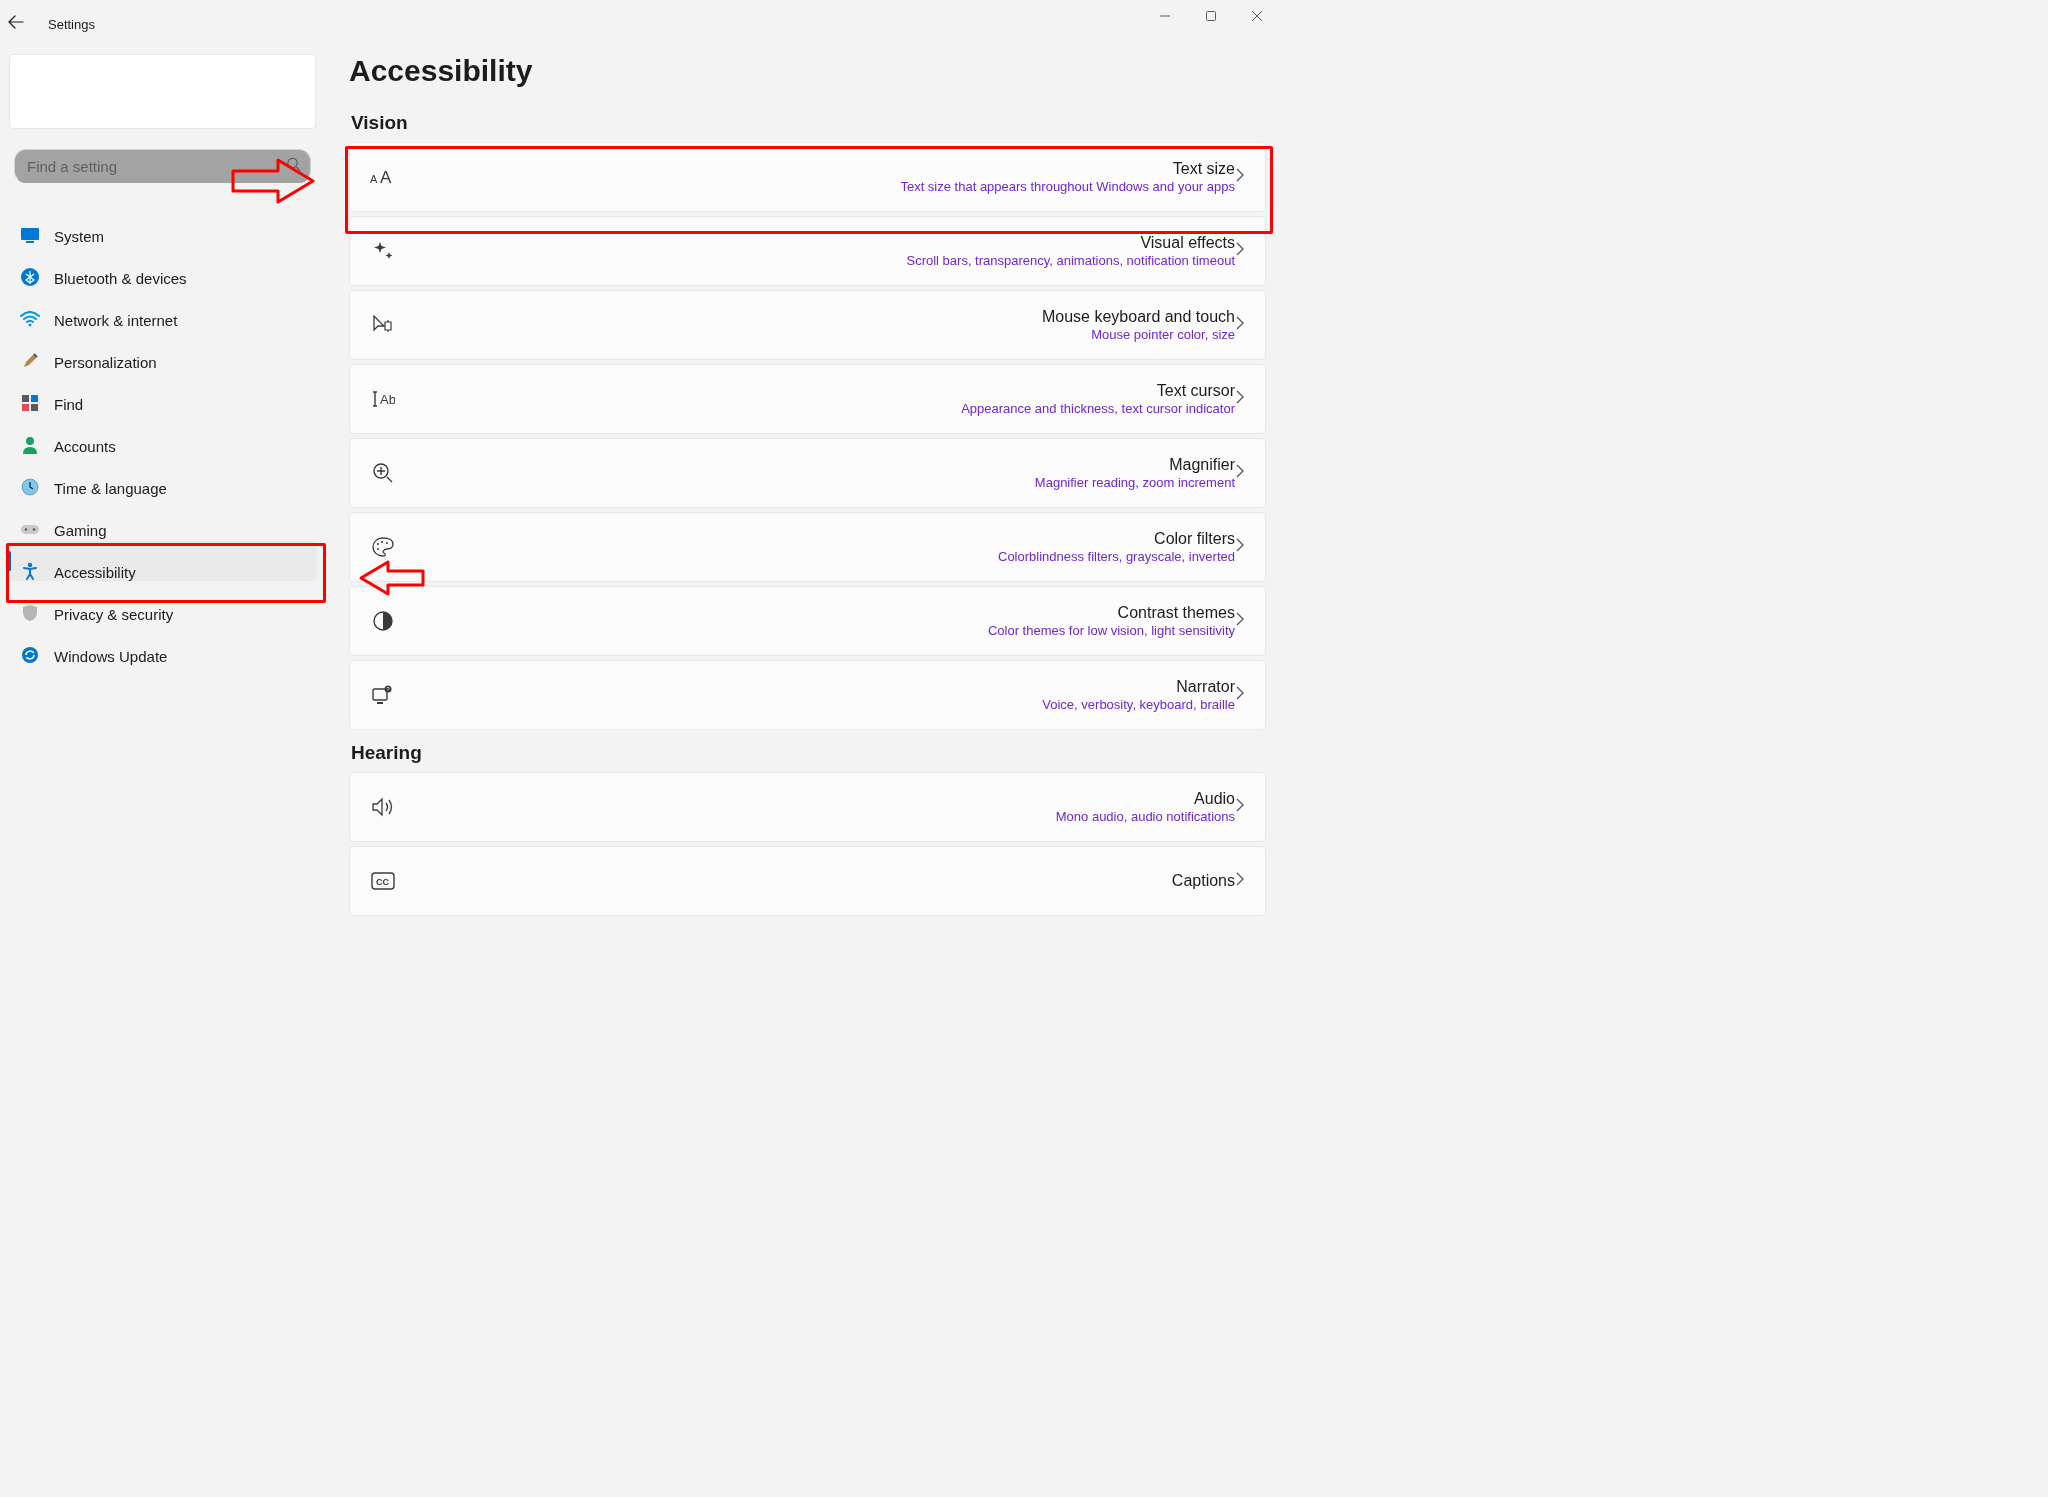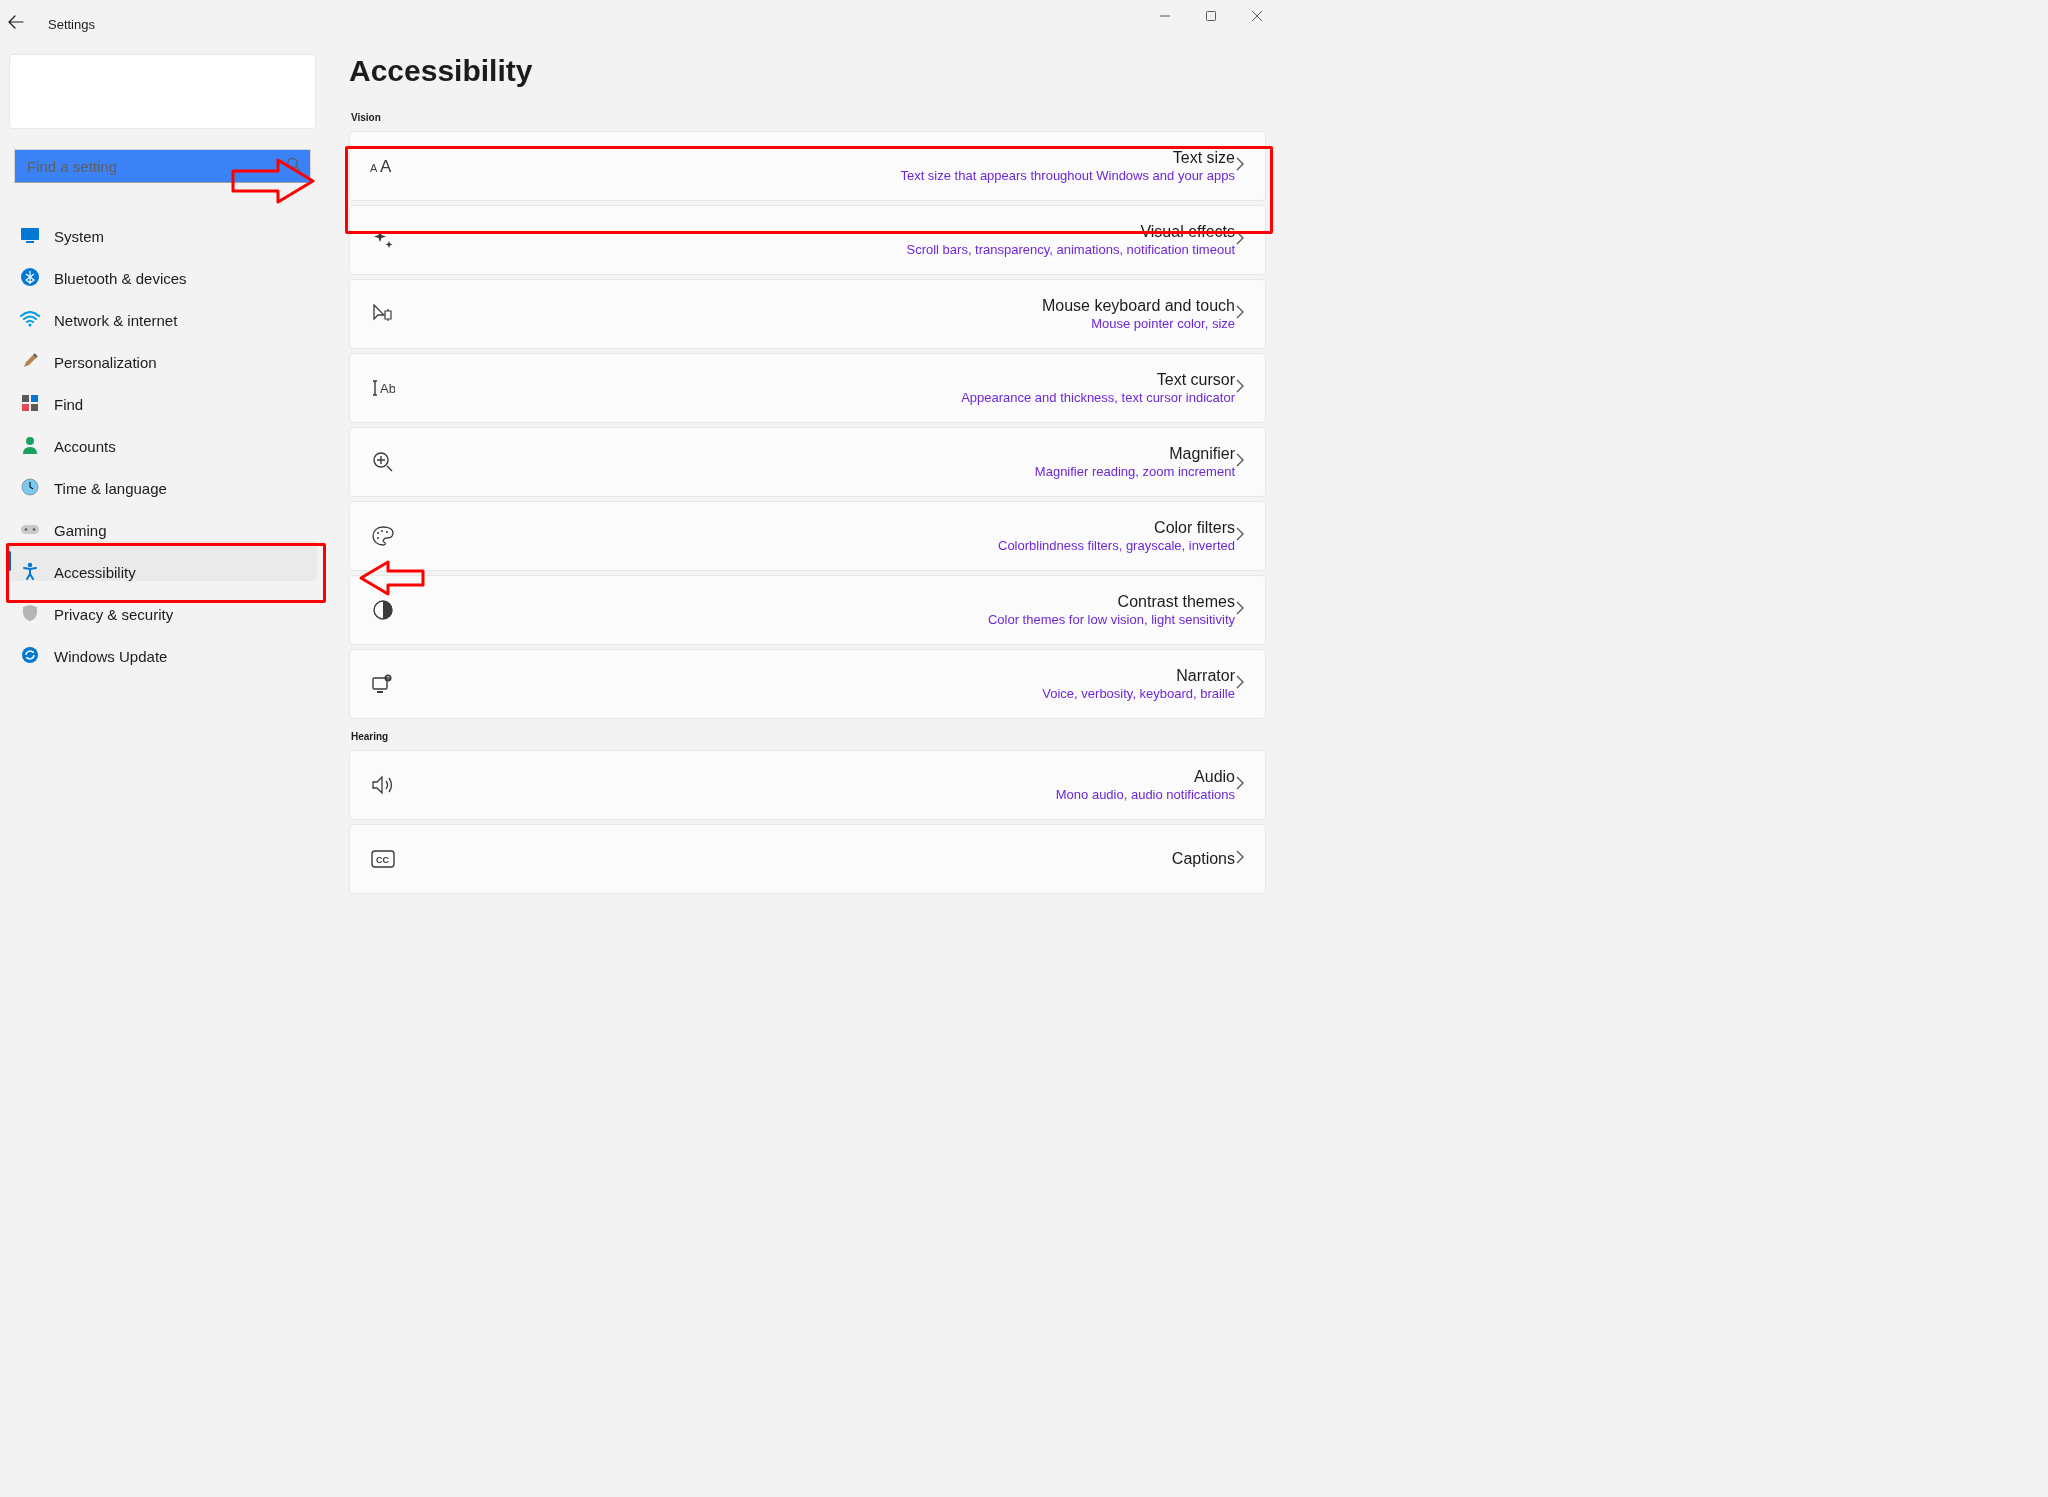--- a/index.html
+++ b/index.html
@@ -12,35 +12,35 @@
   .winctrls { position: absolute; top: 0; right: 0; display: flex; }
   .winctrl { width: 46px; height: 32px; display: flex; align-items: center; justify-content: center; cursor: pointer; color:#5a5a5a; }
   .winctrl svg { width: 12px; height: 12px; }
 
   
   .shell { display: flex; height: calc(100% - 48px); }
   .sidebar { width: 325px; padding: 6px 8px 0 8px; display:flex; flex-direction:column; }
   .profile { background:#fff; height:75px; margin:0 1px 20px 1px; border:1px solid #e8e8e8; border-radius:4px; }
 
   .searchwrap { position: relative; margin: 0 6px 20px 6px; }
-  .search { width: 100%; height: 34px; border: 1px solid #d4d4d4; border-bottom:1.5px solid #9f9f9f; border-radius: 1px; background:#3b82f6; padding: 0 36px 0 12px; font-size: 15px; color:#333; outline:none; }
+  .search { width: 100%; height: 34px; border: 1px solid #d4d4d4; border-bottom:1.5px solid #9f9f9f; border-radius: 12px; background:#a3a3a3; padding: 0 36px 0 12px; font-size: 15px; color:#333; outline:none; }
   .search::placeholder { color:#5f5f5f; }
   .search-ic { position:absolute; right:10px; top:50%; transform:translateY(-50%); color:#5a5a5a; }
 
   .nav { list-style:none; }
   .nav-item { display:flex; align-items:flex-end; height:40px; padding:0 8px 0 6px; margin:2px 0; border-radius:4px; cursor:pointer; }
   .nav-item.active { background:#eaeaea; position:relative; }
   .nav-item.active::before { content:""; position:absolute; left:0; top:10px; bottom:10px; width:3px; background:#0067c0; border-radius:2px; }
   .nav-ic { width:20px; height:20px; margin:0 14px 0 6px; display:flex; align-items:center; justify-content:center; }
   .nav-label { font-size:15px; color:#1c1c1c; }
 
   
   .main { flex:1; padding:6px 14px 0 24px; overflow-y:auto; }
   .page-title { font-size:30px; font-weight:600; color:#1c1c1c; margin-bottom:24px; }
-  .section-label { font-size:10px; font-weight:600; color:#1c1c1c; margin:12px 0 8px 2px; }
+  .section-label { font-size:19px; font-weight:600; color:#1c1c1c; margin:12px 0 8px 2px; }
 
   .tile { background:#fbfbfb; border:1px solid #e8e8e8; border-radius:4px; height:70px; margin-bottom:4px; display:flex; align-items:center; padding:0 20px; cursor:pointer; }
   .tile-ic { width:26px; height:26px; margin-right:22px; display:flex; align-items:center; justify-content:center; color:#3b3b3b; }
   .tile-body { flex:1;text-align:right; }
   .tile-title { font-size:16px; color:#1c1c1c; }
   .tile-sub { font-size:13px; color:#6d28d9; margin-top:1px; }
   .tile-chev { color:#5a5a5a; }
 
   
   .hl-search { position:absolute; border:3px solid #ff0000; pointer-events:none; }

